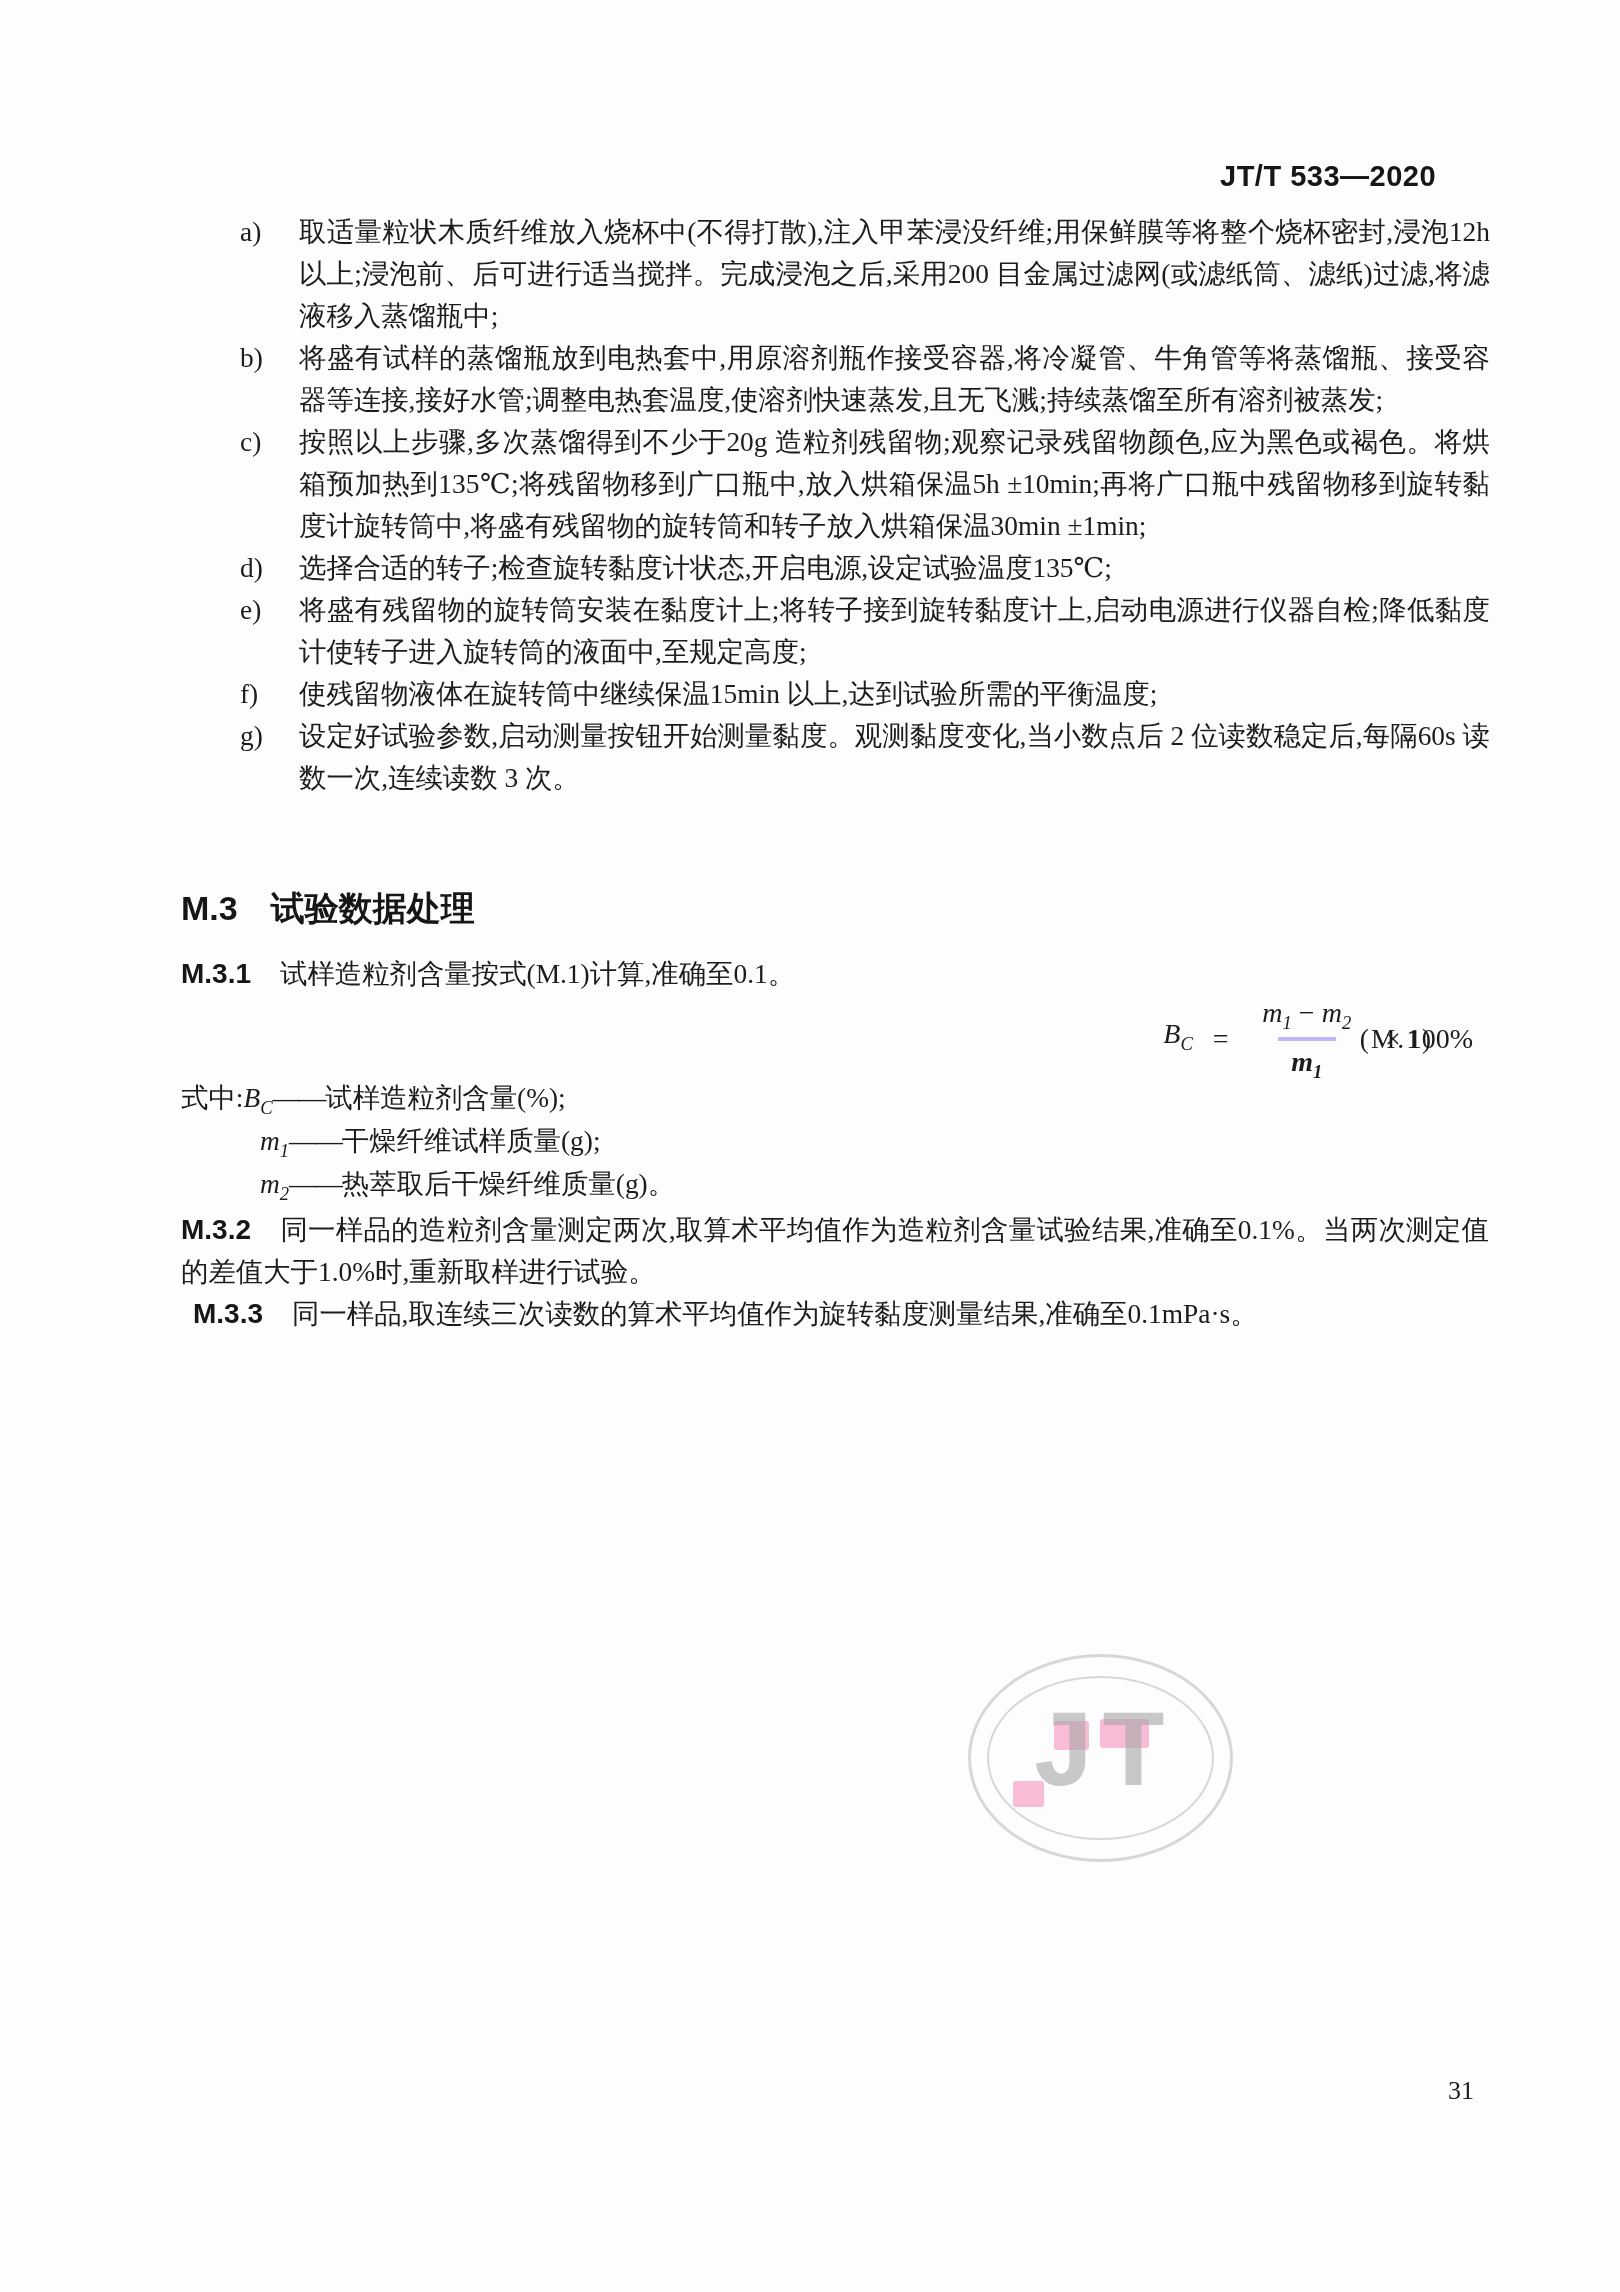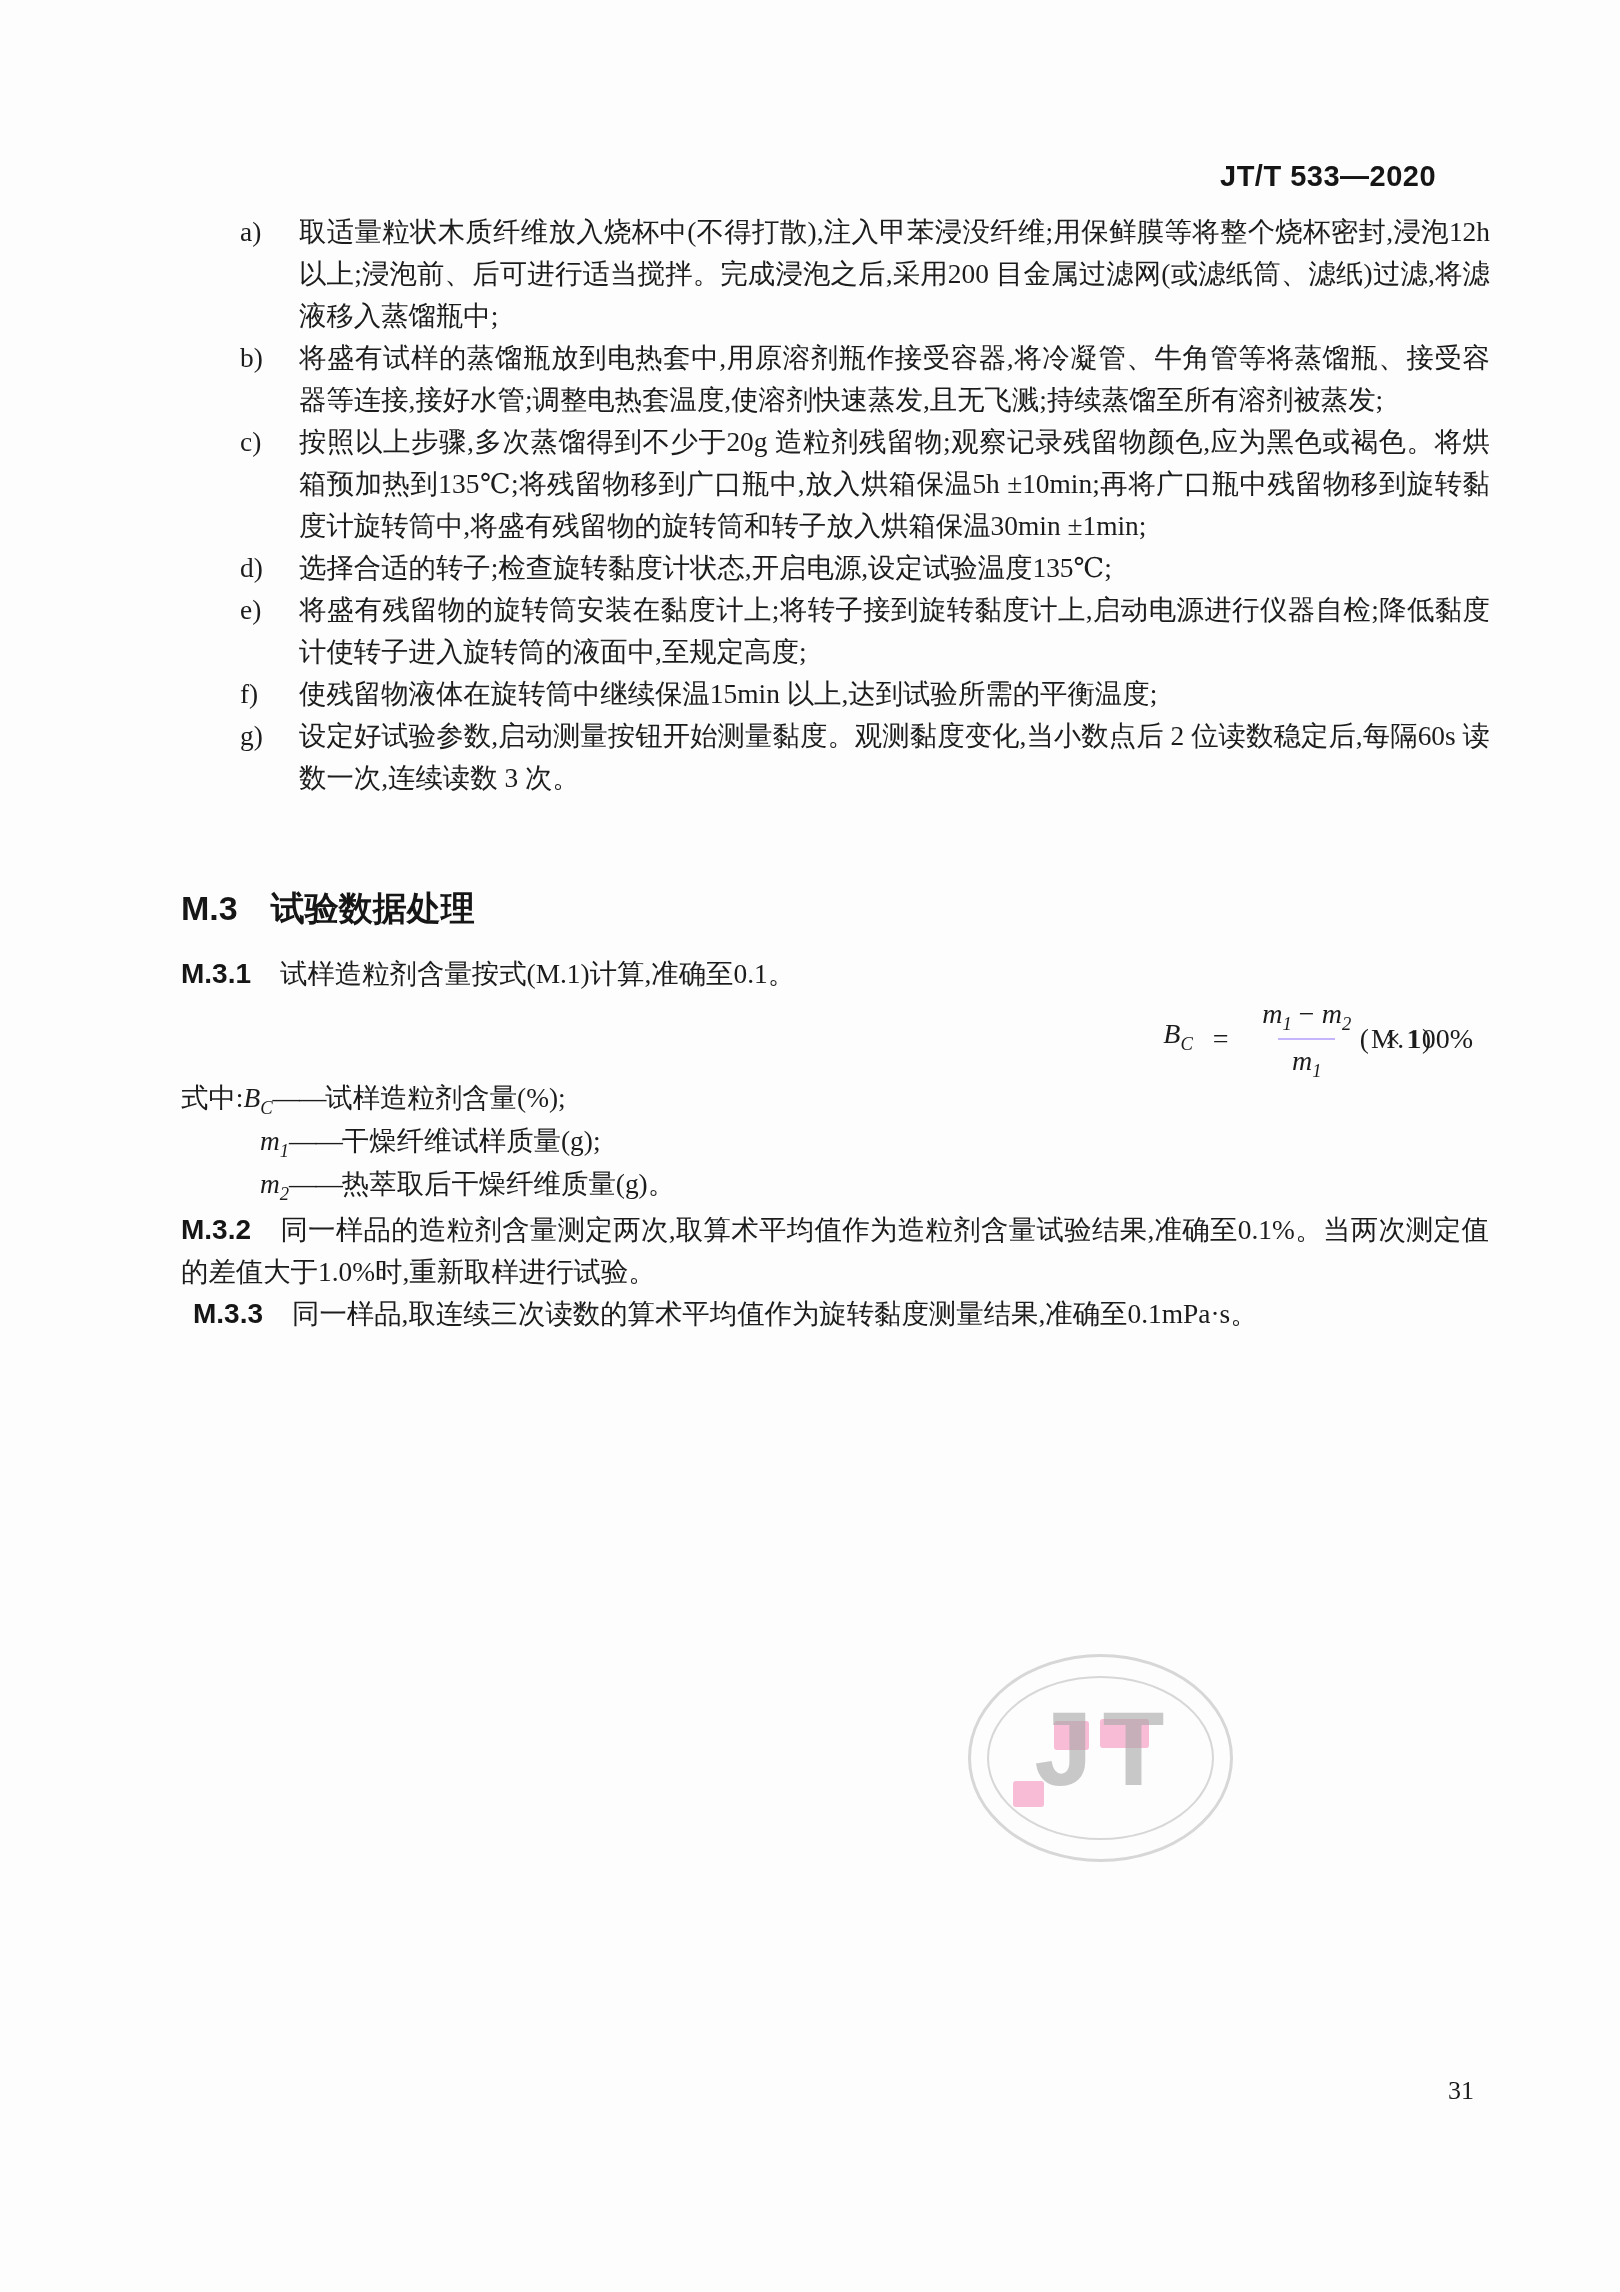--- a/index.html
+++ b/index.html
@@ -43,21 +43,21 @@
   .formula-row { position:absolute; left:181px; top:988px; width:1308px; height:102px; }
   .formula-center {
     position:absolute; left:0; right:16px; top:50%; transform:translateY(-50%);
     display:flex; justify-content:flex-end; align-items:center; gap:20px;
     font-size:28px;
   }
   .math-var { font-style:italic; font-family:"Liberation Serif","DejaVu Serif",serif; }
   .math-sub { font-style:italic; font-size:18.6px; vertical-align:-6.9px; }
   .frac { display:inline-flex; flex-direction:column; align-items:center; line-height:1.25; }
   .frac .num { padding:0 13.7px 2.9px 13.7px; }
-  .frac .den { border-top:2px solid #c4b5fd; padding:2.9px 13.7px 0 13.7px; }
+  .frac .den { border-top:4px solid #c4b5fd; padding:2.9px 13.7px 0 13.7px;font-weight:bold; }
   .formula-label {
     position:absolute; right:56px; top:50%; transform:translateY(-50%);
     font-size:27.4px; letter-spacing:2px;
   }
   
   .def-row { position:absolute; white-space:nowrap; }
   .def-row1 { left:181px; top:1077px; }
   .def-row2 { left:260px; top:1120px; }
   .def-row3 { left:260px; top:1163px; }
   .def-dash { letter-spacing:-1px; }

